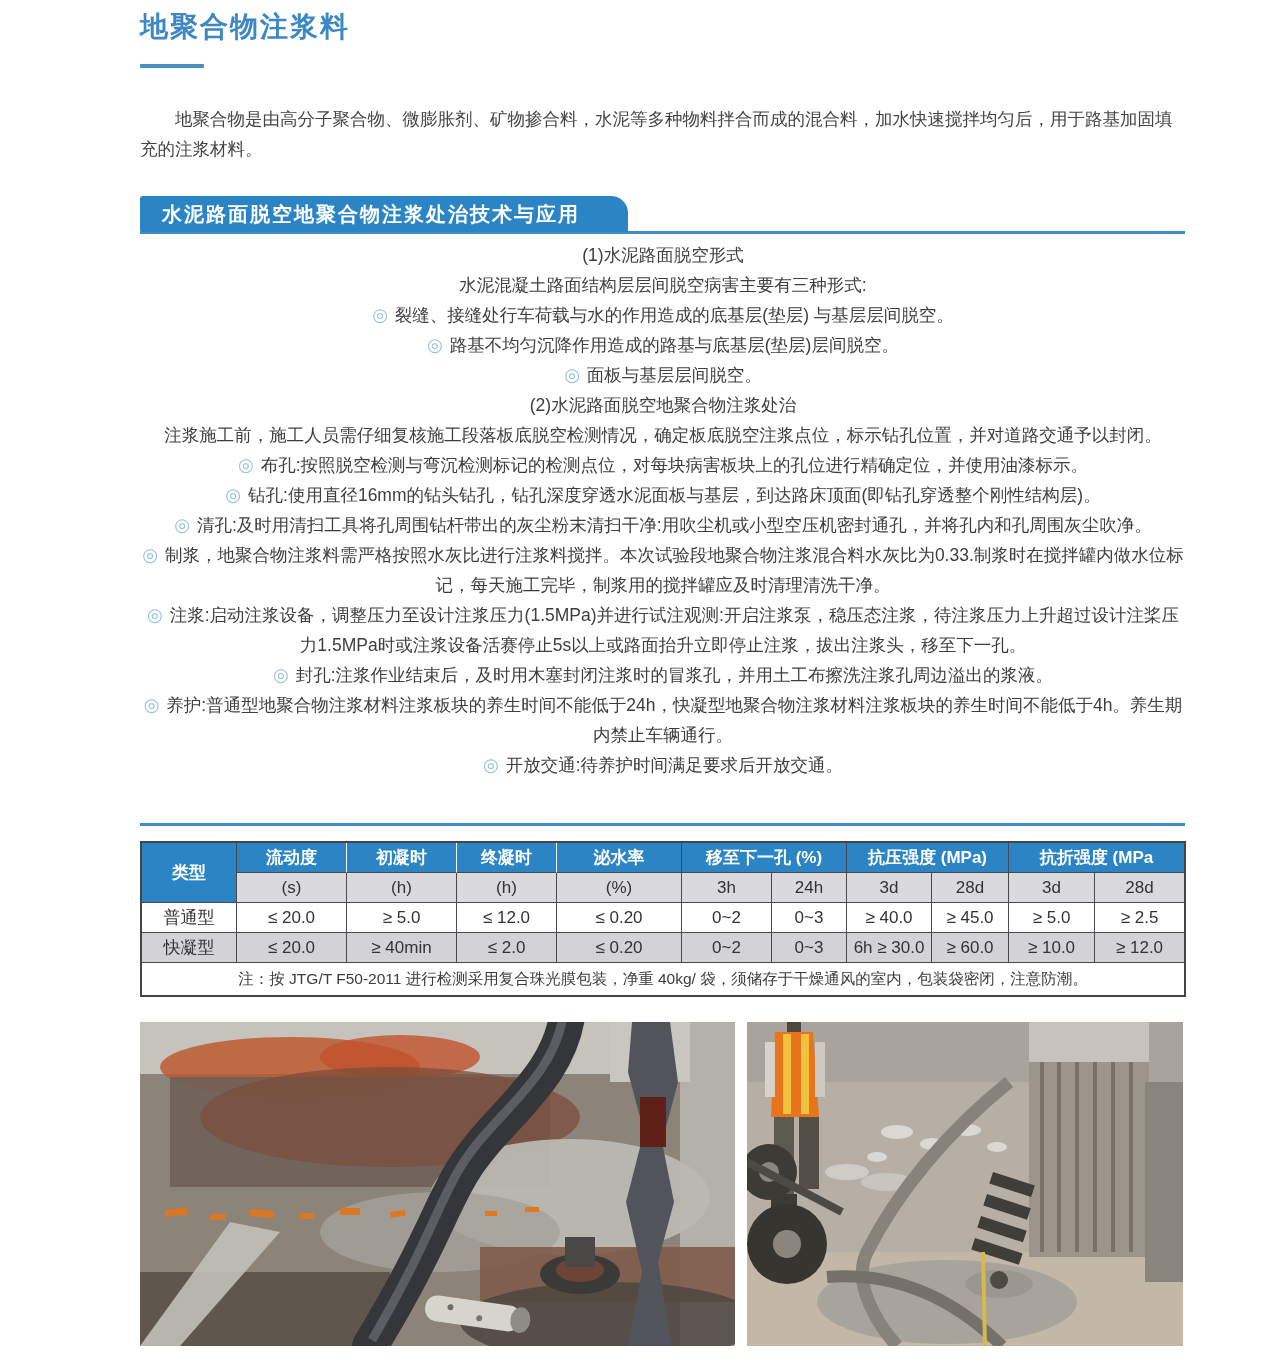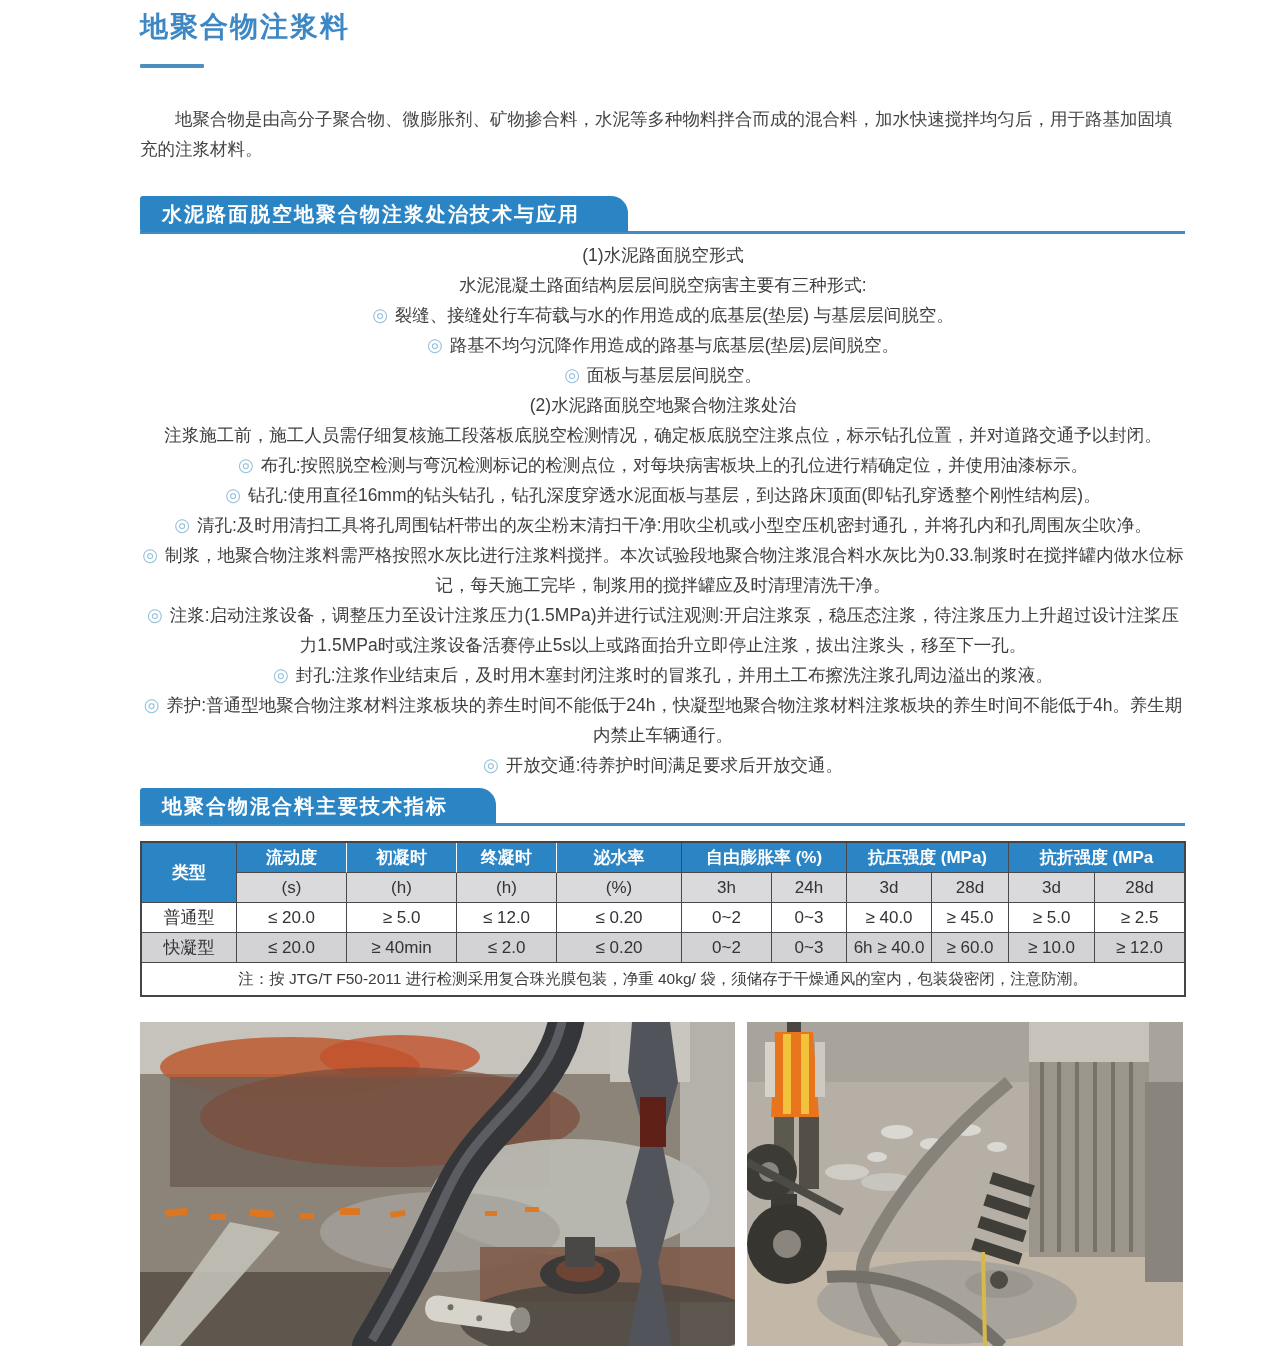--- a/index.html
+++ b/index.html
@@ -105,21 +105,20 @@
   <p><span class="ring">◎</span><span>清孔:及时用清扫工具将孔周围钻杆带出的灰尘粉末清扫干净:用吹尘机或小型空压机密封通孔，并将孔内和孔周围灰尘吹净。</span></p>
   <p><span class="ring">◎</span><span>制浆，地聚合物注浆料需严格按照水灰比进行注浆料搅拌。本次试验段地聚合物注浆混合料水灰比为0.33.制浆时在搅拌罐内做水位标记，每天施工完毕，制浆用的搅拌罐应及时清理清洗干净。</span></p>
   <p><span class="ring">◎</span><span>注浆:启动注浆设备，调整压力至设计注浆压力(1.5MPa)并进行试注观测:开启注浆泵，稳压态注浆，待注浆压力上升超过设计注桨压力1.5MPa时或注浆设备活赛停止5s以上或路面抬升立即停止注浆，拔出注浆头，移至下一孔。</span></p>
   <p><span class="ring">◎</span><span>封孔:注浆作业结束后，及时用木塞封闭注浆时的冒浆孔，并用土工布擦洗注浆孔周边溢出的浆液。</span></p>
   <p><span class="ring">◎</span><span>养护:普通型地聚合物注浆材料注浆板块的养生时间不能低于24h，快凝型地聚合物注浆材料注浆板块的养生时间不能低于4h。养生期内禁止车辆通行。</span></p>
   <p><span class="ring">◎</span><span>开放交通:待养护时间满足要求后开放交通。</span></p>
 </div>
 
 <div class="abs sec-header hdr2">
   <div class="rule"></div>
-  <div class="badge">地聚合物混合料主要技术指标</div>
 </div>
 
 <table class="abs spec-table">
   <colgroup>
     <col style="width:95px">
       <col style="width:110px">
       <col style="width:110px">
       <col style="width:100px">
     <col style="width:125px">
       <col style="width:90px">
@@ -129,21 +128,21 @@
       <col style="width:86px">
       <col style="width:89px">
   </colgroup>
   <tbody>
       <tr>
     <td class="corner" rowspan="2">类型</td>
     <td class="hd-blue">流动度</td>
     <td class="hd-blue">初凝时</td>
     <td class="hd-blue">终凝时</td>
     <td class="hd-blue grp-end">泌水率</td>
-    <td class="hd-blue grp-end" colspan="2">自由膨胀率 (%)</td>
+    <td class="hd-blue grp-end" colspan="2">移至下一孔 (%)</td>
     <td class="hd-blue grp-end" colspan="2">抗压强度 (MPa)</td>
     <td class="hd-blue grp-end" colspan="2">抗折强度 (MPa</td>
   </tr>
   <tr>
     <td class="hd-gray">(s)</td>
     <td class="hd-gray">(h)</td>
     <td class="hd-gray">(h)</td>
     <td class="hd-gray">(%)</td>
     <td class="hd-gray">3h</td>
     <td class="hd-gray">24h</td>
@@ -166,21 +165,21 @@
     <td>≥ 2.5</td>
   </tr>
   <tr class="row-gray">
     <td>快凝型</td>
     <td>≤ 20.0</td>
     <td>≥ 40min</td>
     <td>≤ 2.0</td>
     <td>≤ 0.20</td>
     <td>0~2</td>
     <td>0~3</td>
-    <td>6h ≥ 40.0</td>
+    <td>6h ≥ 30.0</td>
     <td>≥ 60.0</td>
     <td>≥ 10.0</td>
     <td>≥ 12.0</td>
   </tr>
   <tr class="note-row last">
     <td colspan="11">注：按 JTG/T F50-2011 进行检测采用复合珠光膜包装，净重 40kg/ 袋，须储存于干燥通风的室内，包装袋密闭，注意防潮。</td>
   </tr>
 </tbody>
   </table>
 

